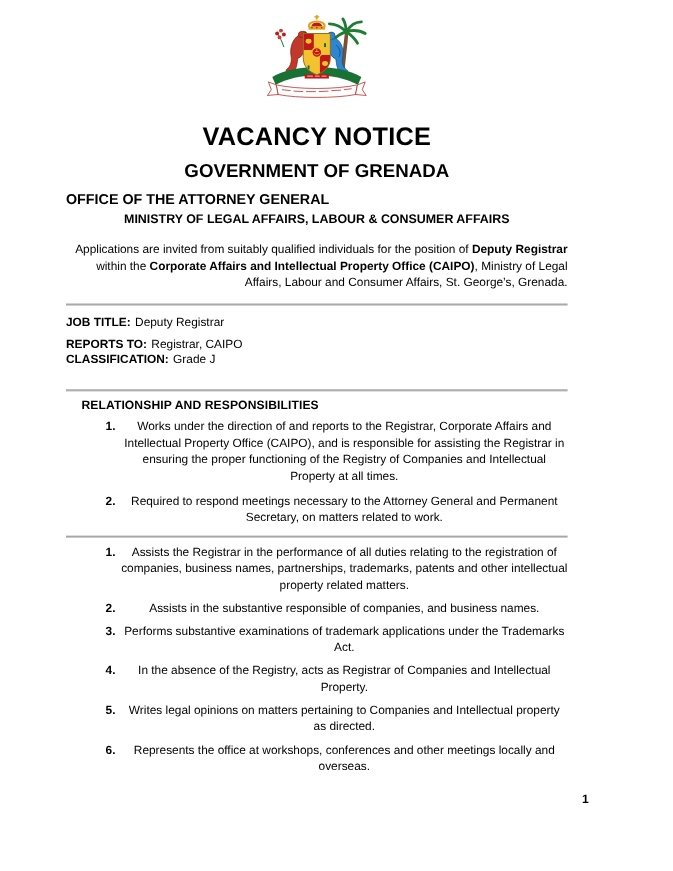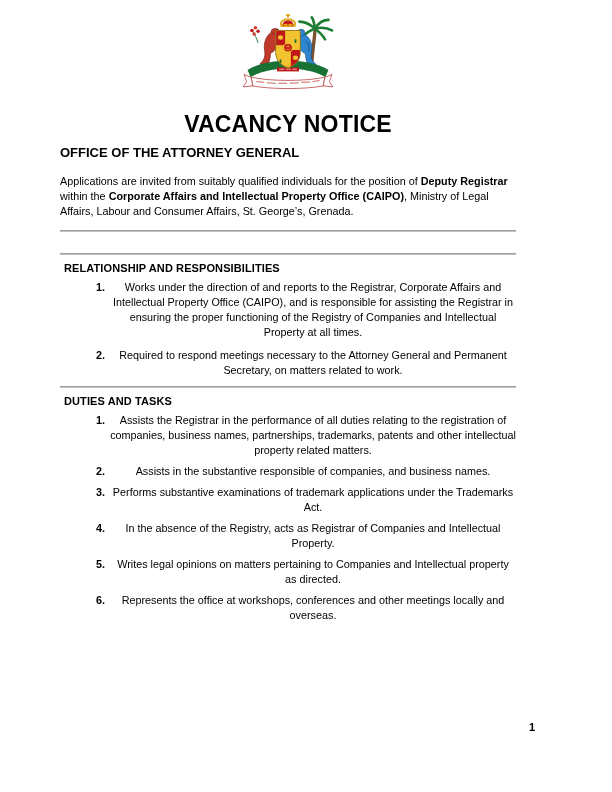--- a/index.html
+++ b/index.html
@@ -16,39 +16,39 @@
     overflow: hidden;
   }
   .coa-wrap { text-align: center; height: 90px; }
   .coa-wrap svg { display: inline-block; }
 
   .title   { font-size: 23px;   font-weight: 700; text-align: center; margin: 9px 0 0;  letter-spacing: 0.2px; }
   .sub1    { font-size: 17px;   font-weight: 700; text-align: center; margin: 8px 0 0; }
   .sub2    { font-size: 13px;   font-weight: 700; text-align: left; margin: 7px 0 0; }
   .sub3    { font-size: 11.3px; font-weight: 700; text-align: center; margin: 6px 0 0; }
 
-  .intro { font-size: 10.8px; line-height: 15px; margin: 14px 0 0; }
+  .intro { font-size: 10.8px; line-height: 15px; margin: 14px 0 0; text-align: right; }
   .intro b { font-weight: 700; }
 
   .rule {
     border: 0;
     height: 2px;
     background: linear-gradient(#8f8f8f, #cfcfcf);
     margin: 0;
   }
   .rule1 { margin-top: 11px; }
   .rule2 { margin-top: 21px; }
   .rule3 { margin-top: 7px; }
 
   .jobline { font-size: 10.8px; margin: 0; }
   .jobline b { font-weight: 700; margin-right: 4px; }
   .jobline.first  { margin: 9px 0 8px; }
   .jobline.second { margin: 0 0 2px; }
 
-  .section-heading { font-size: 11px; font-weight: 700; margin: 7px 4px 0; letter-spacing: 0.1px; }
+  .section-heading { font-size: 11px; font-weight: 700; margin: 7px 14px 0; letter-spacing: 0.1px; }
 
   ol.num-list {
     margin: 6px 0 0;
     padding-left: 48px;
     font-size: 10.8px;
     line-height: 15px;
     text-align: center;
   }
   ol.num-list li { margin-bottom: 8px; padding-left: 2px; }
   ol.num-list li::marker { font-weight: 700; }
@@ -156,38 +156,44 @@
           <line x1="98" y1="162" x2="118" y2="162"></line>
           <line x1="124" y1="162" x2="144" y2="161"></line>
           <line x1="150" y1="160" x2="170" y2="159"></line>
           <line x1="176" y1="158" x2="192" y2="156"></line>
         </g>
       </g>
     </svg>
   </div>
 
   <div class="title">VACANCY NOTICE</div>
+  <div class="sub1">GOVERNMENT OF GRENADA</div>
   <div class="sub2">OFFICE OF THE ATTORNEY GENERAL</div>
+  <div class="sub3">MINISTRY OF LEGAL AFFAIRS, LABOUR &amp; CONSUMER AFFAIRS</div>
 
   <p class="intro"><span>Applications are invited from suitably qualified individuals for the position of </span><b>Deputy Registrar</b><span> within the </span><b>Corporate Affairs and Intellectual Property Office (CAIPO)</b><span>, Ministry of Legal Affairs, Labour and Consumer Affairs, St. George’s, Grenada.</span></p>
 
   <hr class="rule rule1">
 
+  <div class="job">
+    <p class="jobline first"><b>JOB TITLE:</b><span>Deputy Registrar</span></p>
+    <p class="jobline second"><b>REPORTS TO:</b><span>Registrar, CAIPO</span></p>
+    <p class="jobline"><b>CLASSIFICATION:</b><span>Grade J</span></p>
+  </div>
 
   <hr class="rule rule2">
 
   <div class="section-heading">RELATIONSHIP AND RESPONSIBILITIES</div>
   <ol class="num-list">
     <li>Works under the direction of and reports to the Registrar, Corporate Affairs and Intellectual Property Office (CAIPO), and is responsible for assisting the Registrar in ensuring the proper functioning of the Registry of Companies and Intellectual Property at all times.</li>
     <li>Required to respond meetings necessary to the Attorney General and Permanent Secretary, on matters related to work.</li>
   </ol>
 
   <hr class="rule rule3">
 
-  <div class="section-heading">DUTIES AND TASKS</div>
   <ol class="num-list duties">
     <li>Assists the Registrar in the performance of all duties relating to the registration of companies, business names, partnerships, trademarks, patents and other intellectual property related matters.</li>
     <li>Assists in the substantive responsible of companies, and business names.</li>
     <li>Performs substantive examinations of trademark applications under the Trademarks Act.</li>
     <li>In the absence of the Registry, acts as Registrar of Companies and Intellectual Property.</li>
     <li>Writes legal opinions on matters pertaining to Companies and Intellectual property as directed.</li>
     <li>Represents the office at workshops, conferences and other meetings locally and overseas.</li>
   </ol>
 
   <div class="page-number">1</div>

